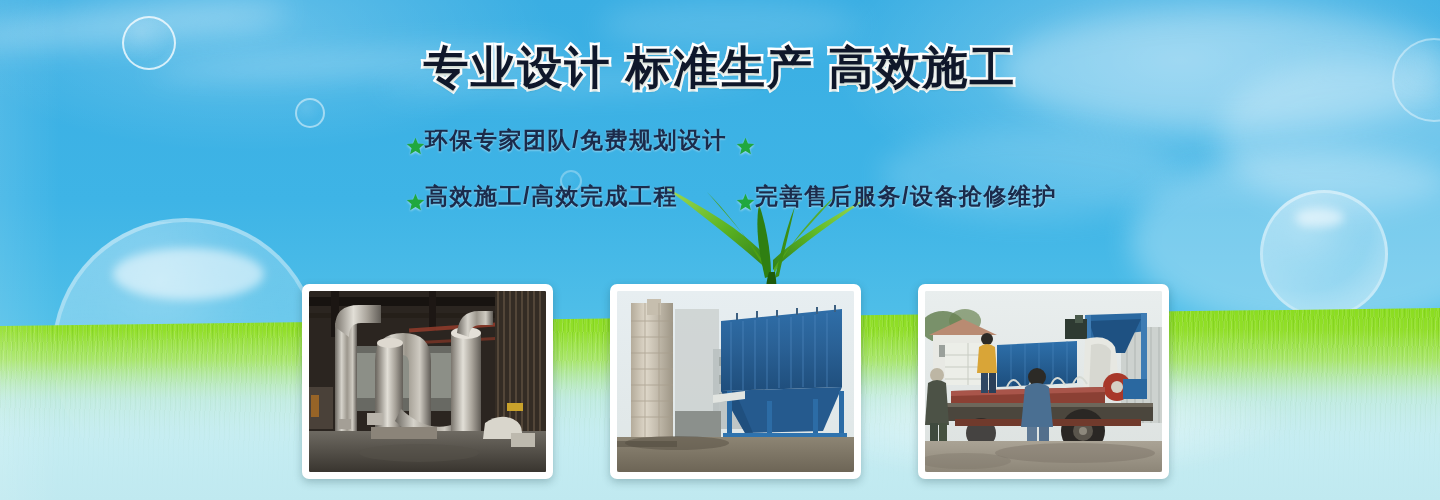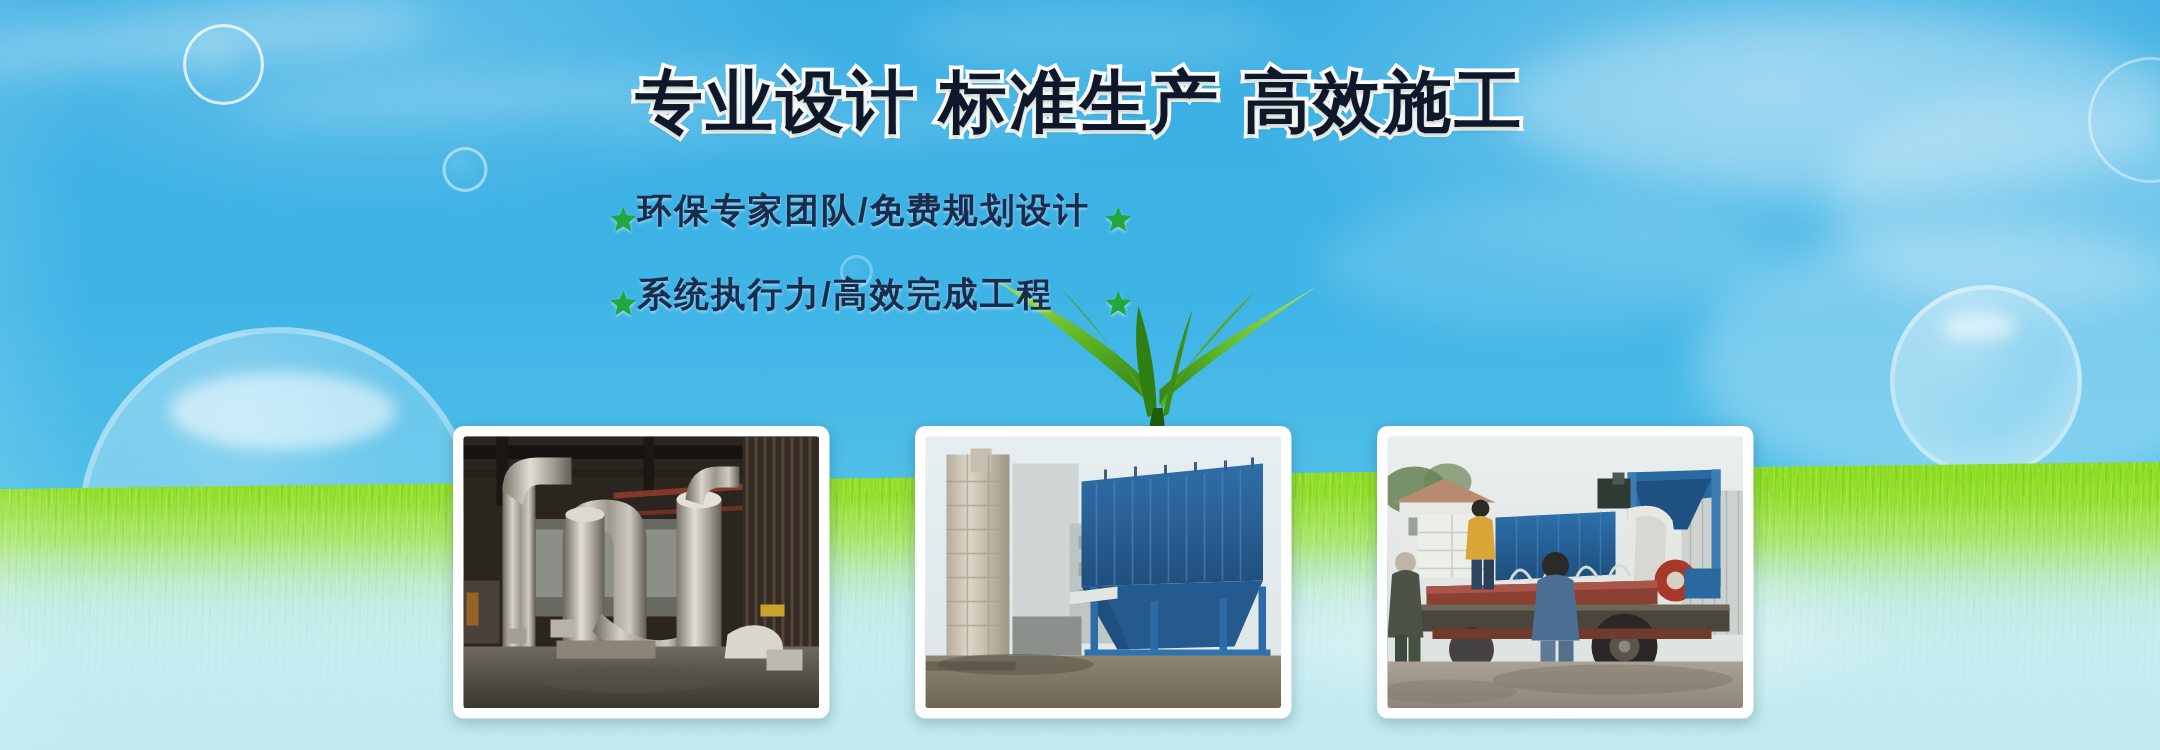--- a/index.html
+++ b/index.html
@@ -309,29 +309,30 @@
           </svg>
       </span>
     </div>
 
     <div class="feature">
       <span class="star">
         <svg viewBox="0 0 24 24" width="19" height="19">
             <polygon fill="currentColor" points="12,1 15.1,8.2 23,8.9 17,14.1 18.8,21.8 12,17.7 5.2,21.8 7,14.1 1,8.9 8.9,8.2"></polygon>
           </svg>
       </span>
-      <span class="feature-label">系统执行力/高效完成工程</span>
+      <span class="feature-label">高效施工/高效完成工程</span>
     </div>
 
     <div class="feature">
       <span class="star">
         <svg viewBox="0 0 24 24" width="19" height="19">
             <polygon fill="currentColor" points="12,1 15.1,8.2 23,8.9 17,14.1 18.8,21.8 12,17.7 5.2,21.8 7,14.1 1,8.9 8.9,8.2"></polygon>
           </svg>
       </span>
+      <span class="feature-label">完善售后服务/设备抢修维护</span>
     </div>
 
   </div>
 
   <div class="photos">
 
     <div class="photo-frame">
       <div class="photo ph-duct">
         <svg width="237" height="181" viewBox="0 0 237 181" preserveAspectRatio="none">
           <defs>

